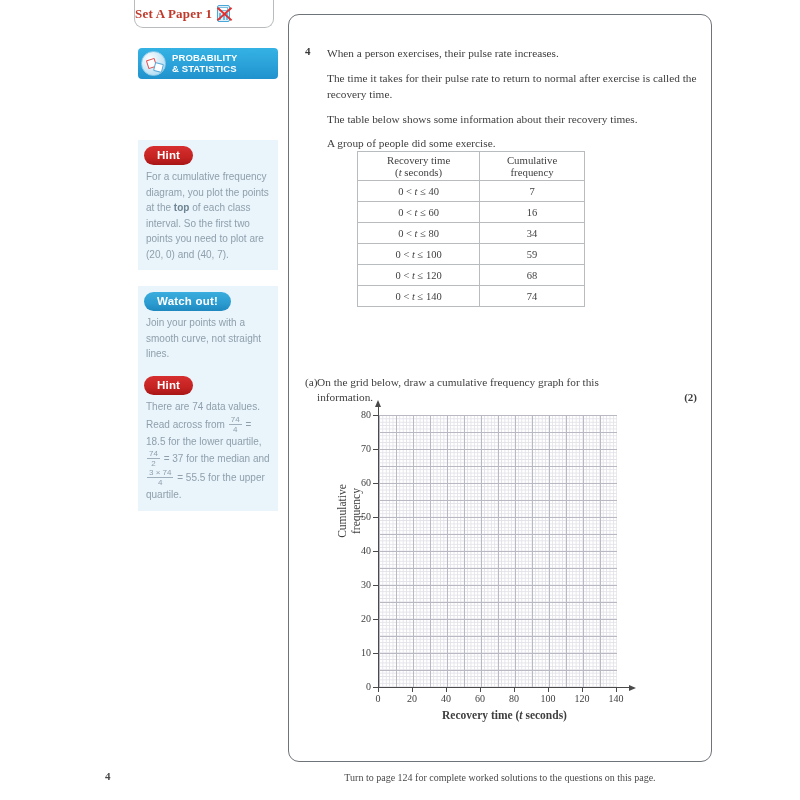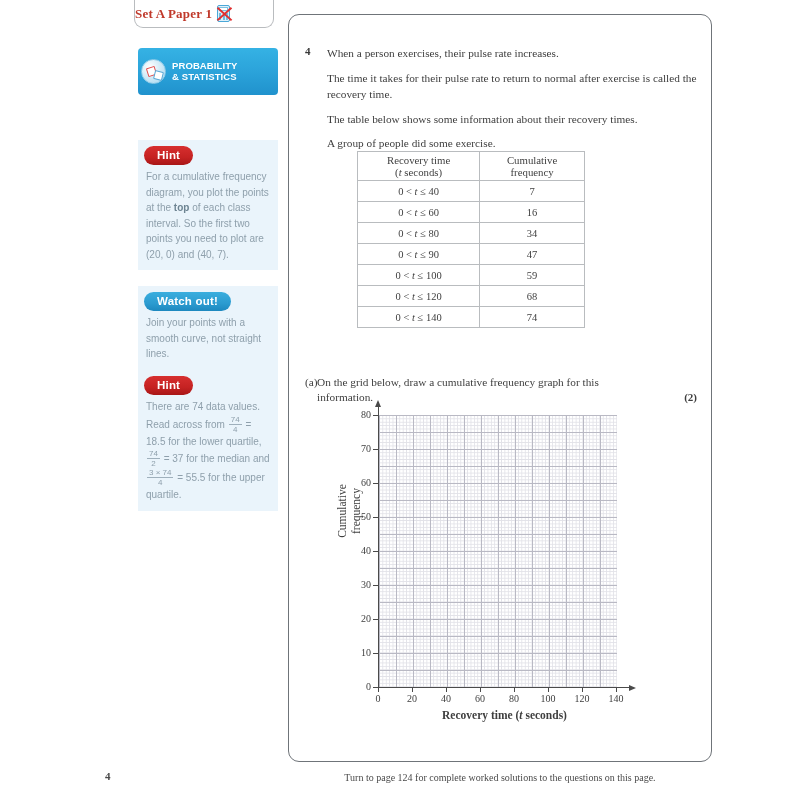--- a/index.html
+++ b/index.html
@@ -88,21 +88,21 @@
   }
   .calc-icon .x1 { transform: rotate(42deg); }
   .calc-icon .x2 { transform: rotate(-42deg); }
 
   
   .topic-banner {
     position: absolute;
     left: 8px;
     top: 48px;
     width: 140px;
-    height: 47px;
+    height: 31px;
     border-radius: 4px;
     background: linear-gradient(to bottom, #35b2e4 0%, #2ba3da 50%, #2092cd 100%);
     display: flex;
     align-items: center;
     box-sizing: border-box;
     padding-left: 3px;
     overflow: hidden;
   }
   .topic-circle {
     width: 25px; height: 25px;
@@ -552,24 +552,20 @@
           <td class="range"><span>0 &lt; </span><i>t</i><span> ≤ 40</span></td>
           <td class="freq">7</td>
         </tr>
         <tr>
           <td class="range"><span>0 &lt; </span><i>t</i><span> ≤ 60</span></td>
           <td class="freq">16</td>
         </tr>
         <tr>
           <td class="range"><span>0 &lt; </span><i>t</i><span> ≤ 80</span></td>
           <td class="freq">34</td>
-        </tr>
-        <tr>
-          <td class="range"><span>0 &lt; </span><i>t</i><span> ≤ 90</span></td>
-          <td class="freq">47</td>
         </tr>
         <tr>
           <td class="range"><span>0 &lt; </span><i>t</i><span> ≤ 100</span></td>
           <td class="freq">59</td>
         </tr>
         <tr>
           <td class="range"><span>0 &lt; </span><i>t</i><span> ≤ 120</span></td>
           <td class="freq">68</td>
         </tr>
         <tr>

